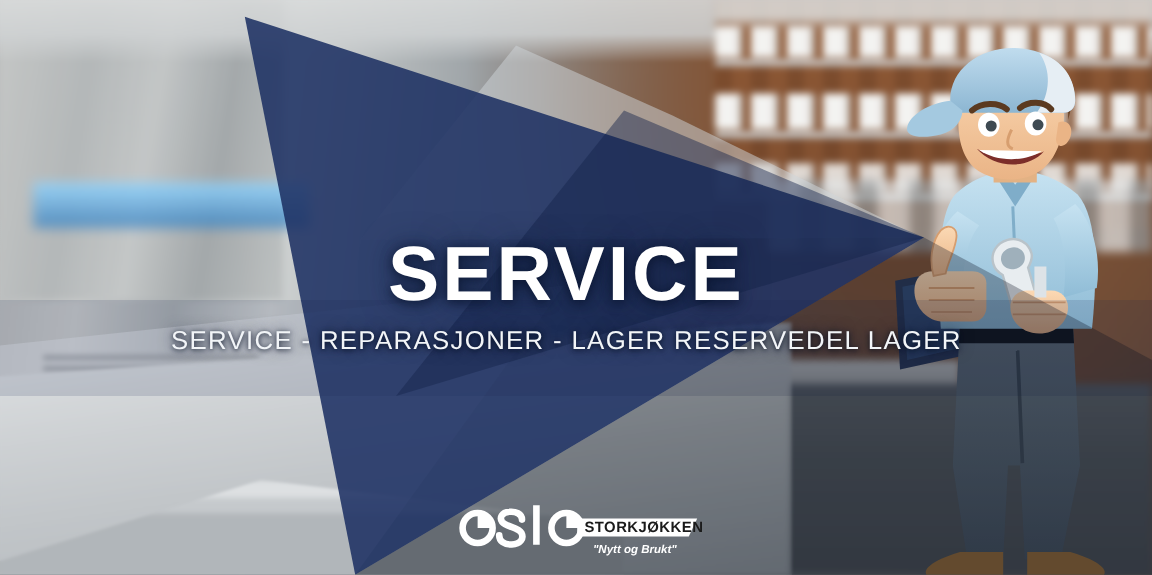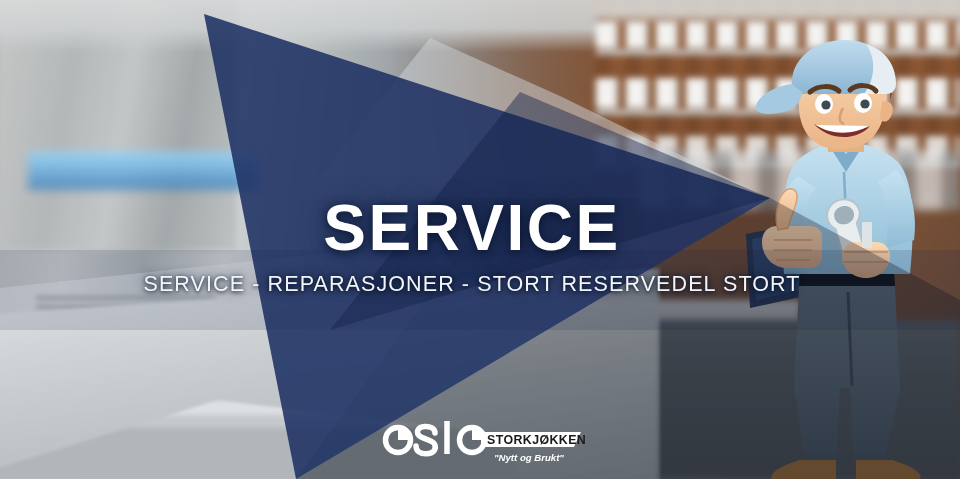--- a/index.html
+++ b/index.html
@@ -319,21 +319,21 @@
       <polygon points="520,92 770,198 330,330" fill="#14234a" opacity="0.45"></polygon>
 
       <polygon points="0,250 960,250 960,330 0,330" fill="#16254d" opacity="0.14"></polygon>
 
       <polygon points="296,479 770,198 960,300 960,479" fill="#0a1020" opacity="0.30"></polygon>
     </svg>
   </div>
 
   <div id="headline-block">
     <h1 id="title">SERVICE</h1>
-    <p id="subtitle">SERVICE - REPARASJONER - STORT RESERVEDEL STORT</p>
+    <p id="subtitle">SERVICE - REPARASJONER - LAGER RESERVEDEL LAGER</p>
   </div>
 
   <div id="logo">
     <svg viewBox="0 0 206 56" xmlns="http://www.w3.org/2000/svg" aria-hidden="true">
       <g fill="none" stroke="#ffffff">
 
         <circle cx="17" cy="24" r="12.5" stroke-width="5.5"></circle>
         <path d="M17 24 L17 12.5 A11.5 11.5 0 0 1 28.5 24 Z" fill="#ffffff" stroke="none"></path>
 
         <path d="M54 17 C54 12 48.5 10 43.5 10.5 C37 11 35 15.5 37.5 19 C40.5 23 51 23.5 53.5 28

